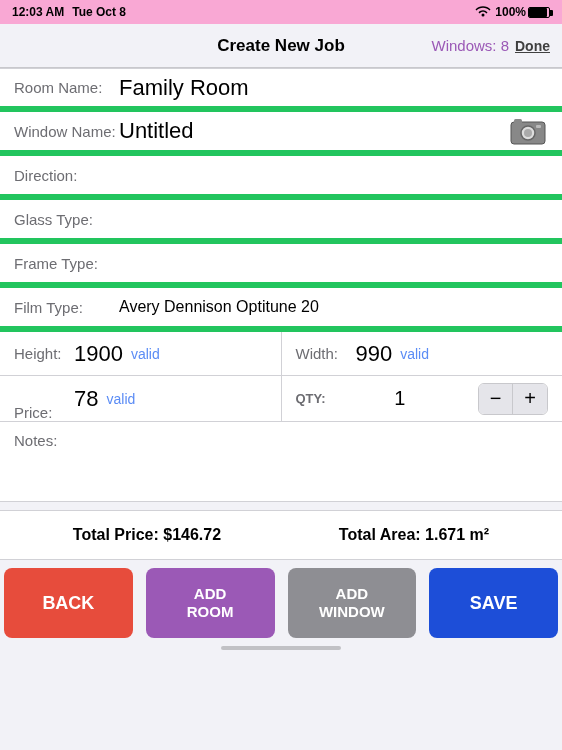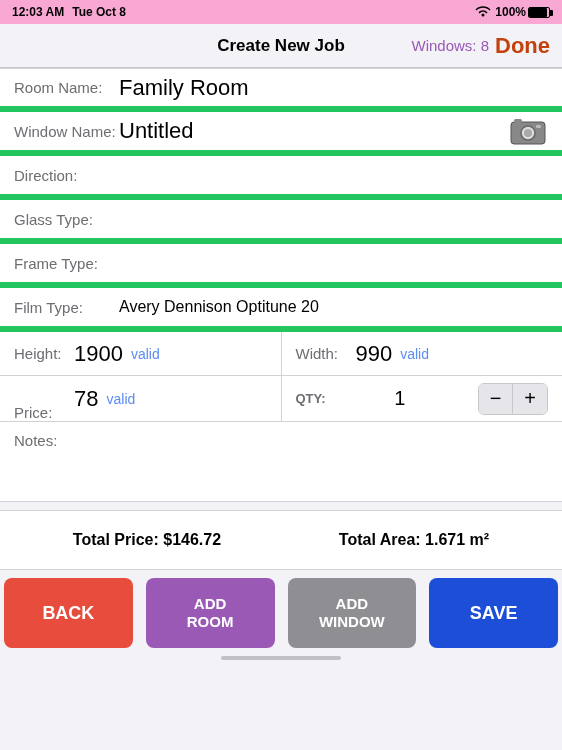--- a/index.html
+++ b/index.html
@@ -47,23 +47,24 @@
       display: flex;
       align-items: center;
       gap: 6px;
     }
     .nav-windows {
       font-size: 15px;
       color: #9b59b6;
       font-weight: 400;
     }
     .nav-done {
-      font-size: 22px;
-      color: #c2410c;
+      font-size: 14px;
+      color: #404040;
       font-weight: 600;
+      text-decoration: underline;
     }
 
     
     .form-container {
       background: #f2f2f7;
       flex: 1;
     }
 
     .form-row {
       background: #fff;
@@ -187,21 +188,21 @@
     .notes-label {
       color: #6d6d72;
       font-size: 15px;
     }
 
     
     .totals-bar {
       background: #fff;
       border-top: 1px solid #d1d1d6;
       border-bottom: 1px solid #d1d1d6;
-      height: 60px;
+      height: 50px;
       display: flex;
       align-items: center;
       justify-content: space-around;
       padding: 0 14px;
       margin-top: 8px;
     }
     .total-text {
       font-size: 16px;
       font-weight: 700;
       color: #000;

